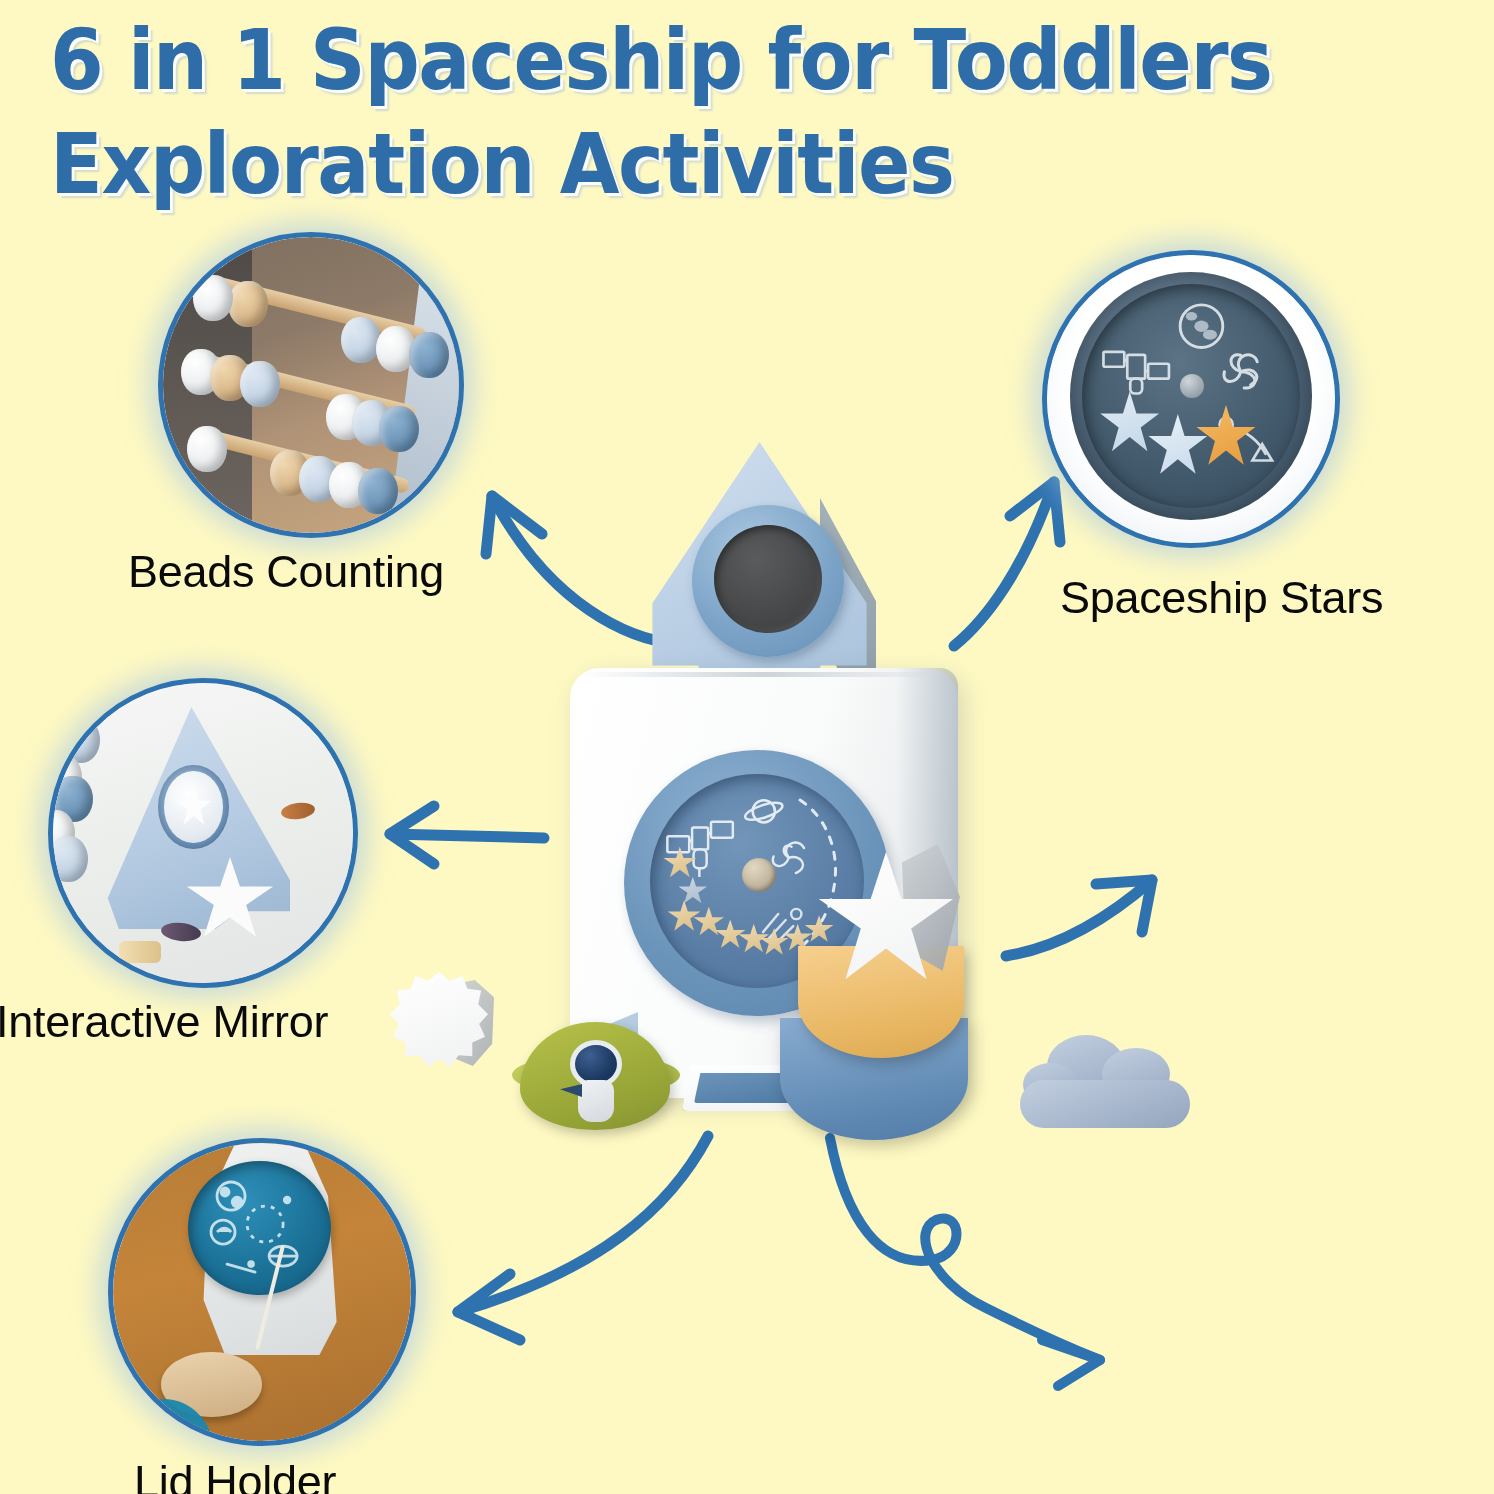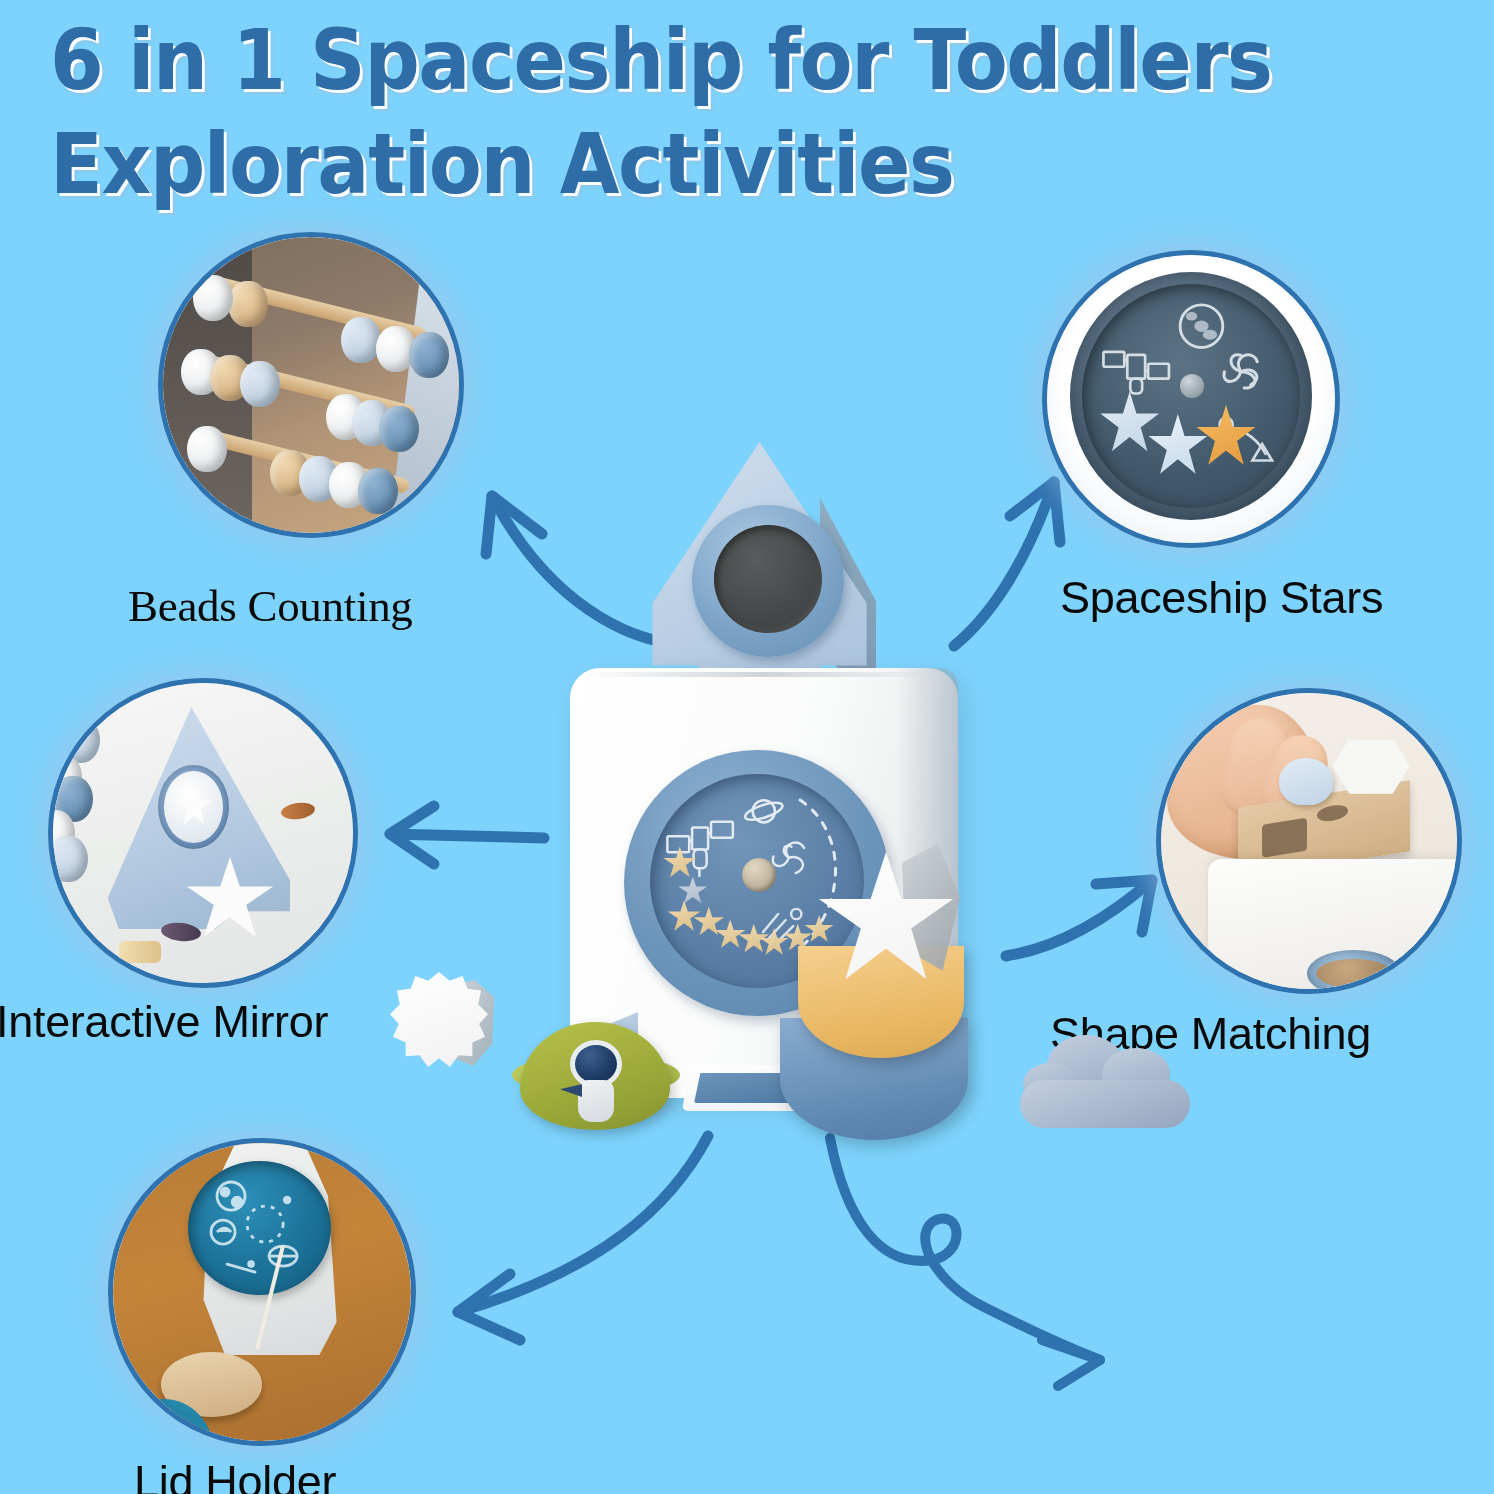--- a/index.html
+++ b/index.html
@@ -2,21 +2,21 @@
 <html><head>
 <meta charset="utf-8">
 <style>
   * { box-sizing: border-box; margin: 0; padding: 0; }
   html, body {
     width: 1494px; height: 1494px;
     background: #ffffff;
     font-family: "Liberation Sans", sans-serif;
     overflow: hidden;
   }
-  #stage { position: relative; width: 1494px; height: 1494px; background: #7dd3fc; }
+  #stage { position: relative; width: 1494px; height: 1494px; background: #fef9c3; }
 
   
   .title-block {
     position: absolute; left: 50px; top: 8px; width: 1400px;
   }
   .title-line {
     font-family: "DejaVu Sans", sans-serif;
     font-weight: 700;
     font-size: 84px;
     line-height: 1.0;
@@ -45,21 +45,21 @@
     font-size: 45px;
     color: #0a0a0a;
     white-space: nowrap;
     font-family: "Liberation Sans", sans-serif;
     letter-spacing: -0.3px;
   }
 
   
   #f-beads   { left: 158px; top: 232px; }
   #f-beads .bubble   { width: 306px; height: 306px; }
-  #f-beads .flabel   { left: -30px; top: 348px; font-family: Liberation Serif, serif; }
+  #f-beads .flabel   { left: -30px; top: 314px; }
 
   #f-spin    { left: 1042px; top: 250px; }
   #f-spin .bubble    { width: 298px; height: 298px; }
   #f-spin .flabel    { left: 18px; top: 322px; }
 
   #f-mirror  { left: 48px; top: 678px; }
   #f-mirror .bubble  { width: 310px; height: 310px; }
   #f-mirror .flabel  { left: -52px; top: 318px; }
 
   #f-shape   { left: 1156px; top: 688px; }
@@ -506,44 +506,20 @@
           <div class="mi-crumb" style="left:36%; top:80%; width:40px; height:18px;
                background:linear-gradient(90deg,#6c5a72,#463a50); transform:rotate(6deg);"></div>
           <div class="mi-crumb" style="left:22%; top:86%; width:42px; height:22px; border-radius:6px;
                background:linear-gradient(90deg,#f2dfb2,#dcc089);"></div>
         </div>
       </div>
     </div>
     <div class="flabel">Interactive Mirror</div>
   </div>
 
-  <div class="feature" id="f-shape">
-    <div class="bubble">
-      <div class="bubble-inner">
-        <div class="scene">
-          <div class="sm-bg"></div>
-          <div class="sm-hand"></div>
-          <div class="sm-finger" style="left:22%; top:8%; width:20%; height:34%; transform:rotate(16deg);"></div>
-          <div class="sm-finger" style="left:36%; top:14%; width:18%; height:30%; transform:rotate(22deg);"></div>
-          <div class="sm-board">
-            <div class="sm-hole" style="left:14%; top:30%; width:26%; height:46%; border-radius:4px;"></div>
-            <div class="sm-hole" style="left:46%; top:18%; width:18%; height:22%; border-radius:50%;"></div>
-          </div>
-          <div class="sm-whitecap"></div>
-          <div class="sm-piece"></div>
-          <div class="sm-white-body">
-            <div class="sm-dial">
-                <div class="sm-dial-in"></div>
-              </div>
-          </div>
-        </div>
-      </div>
-    </div>
-    <div class="flabel">Shape Matching</div>
-  </div>
 
   <div class="feature" id="f-lid">
     <div class="bubble">
       <div class="bubble-inner">
         <div class="scene">
           <div class="lh-bg"></div>
           <div class="lh-body"></div>
           <div class="lh-lid">
             <svg style="position:absolute; inset:8%; opacity:.85;" viewBox="0 0 60 60">
               <g fill="none" stroke="#dff0f7" stroke-width="1.4">

